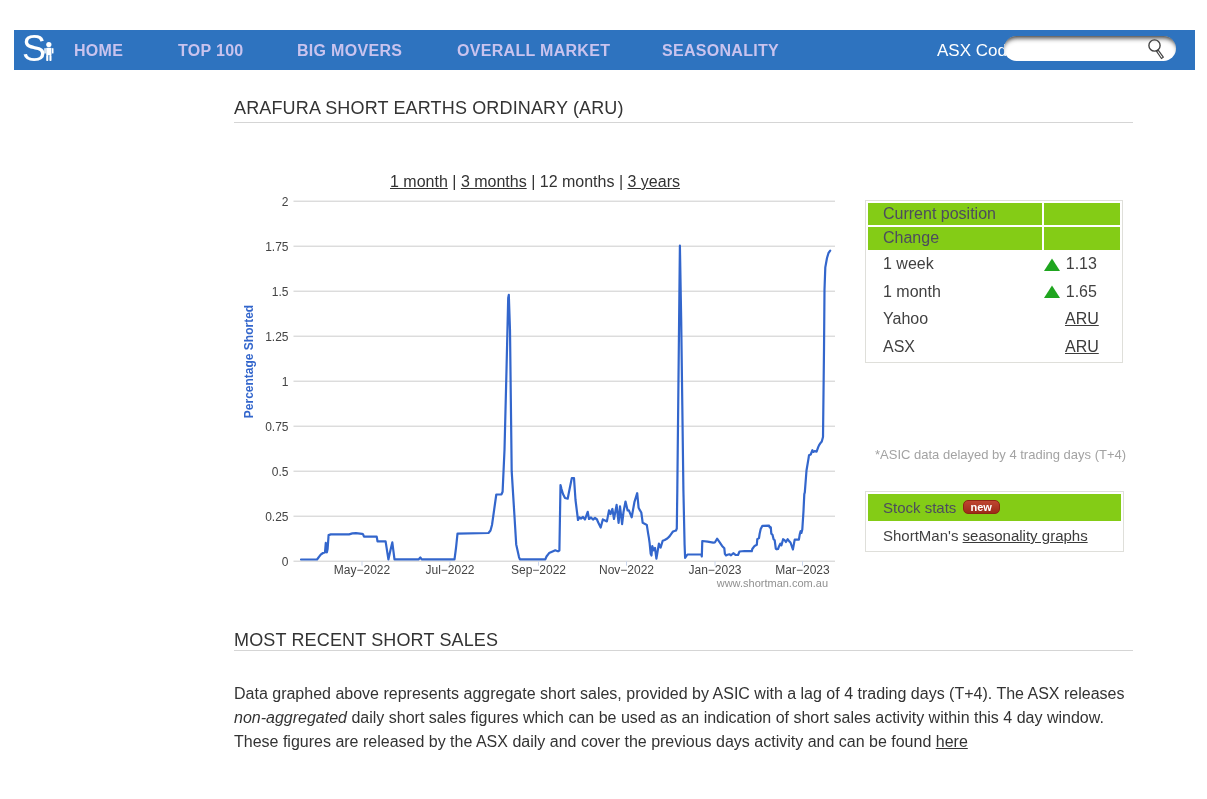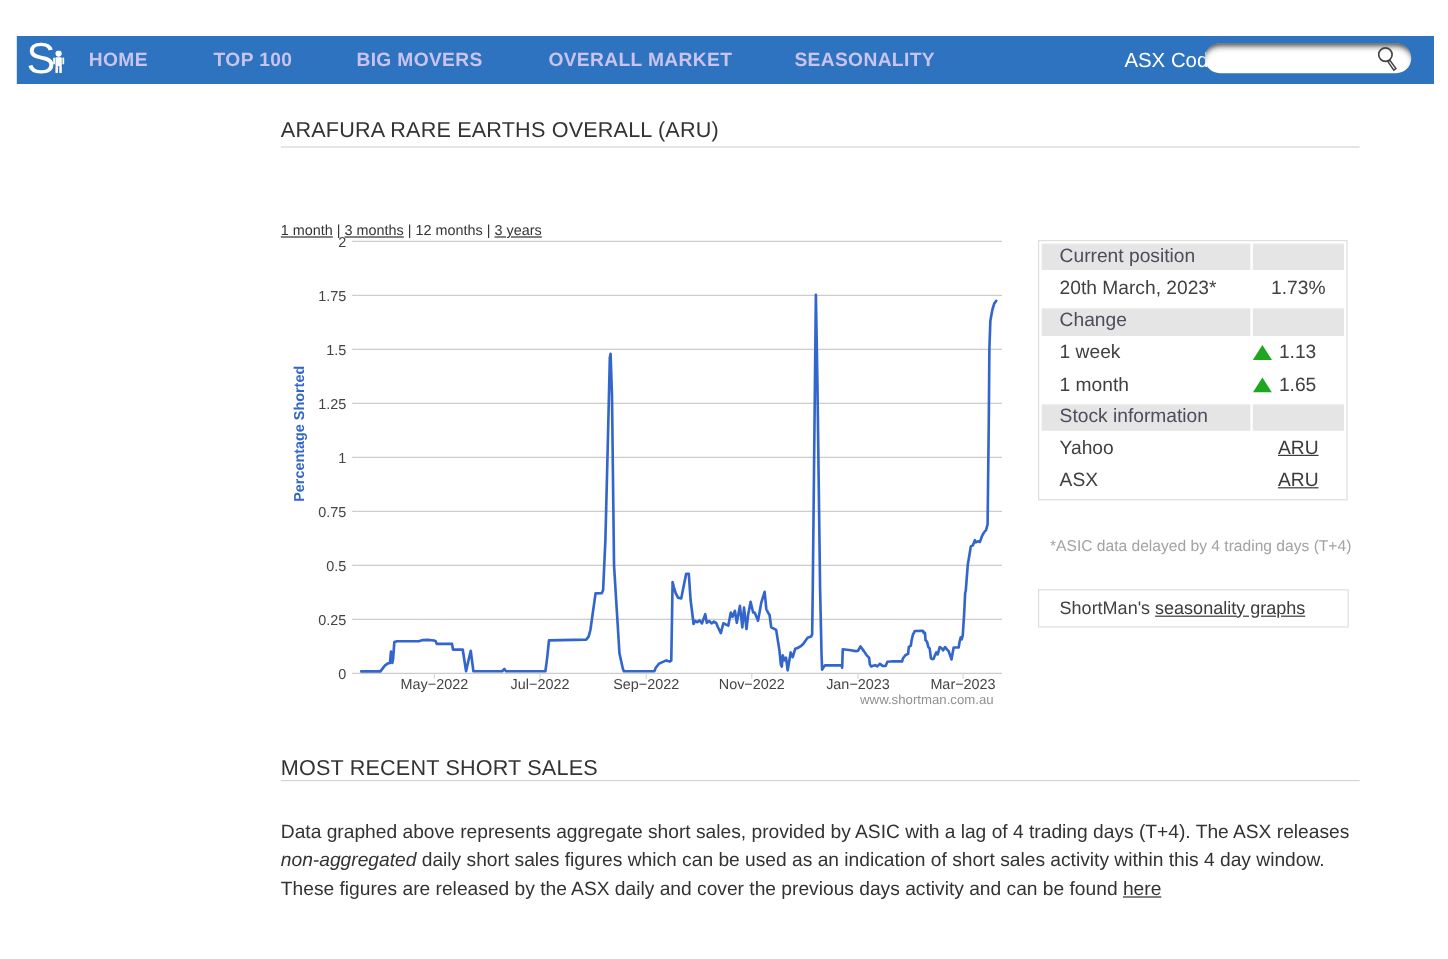--- a/index.html
+++ b/index.html
@@ -11,27 +11,27 @@
 .navlink { position:absolute; top:0; height:40px; line-height:42px; font-weight:bold; font-size:16px; color:#c9c3ee; letter-spacing:0.3px;text-align:right; }
 #logoS { position:absolute; left:8px; top:0px; color:#fff; font-size:36px; line-height:37px; }
 #asxlabel { position:absolute; left:891px; top:0; height:40px; line-height:41px; color:#fff; font-size:17px;margin-left:32px; }
 #searchbox { position:absolute; left:990px; top:6px; width:172px; height:25px; background:#fff; border-radius:13px; box-shadow: inset 0 5px 5px -3px rgba(0,0,0,0.8); }
 
 
 .h1 { font-size:18px; color:#333; letter-spacing:0.15px; }
 .rule { height:1px; background:#d5d5d5; width:899px; left:234px; }
 
 
-#linksrow { left:234px; top:185px; width:602px; font-size:12px; color:#333; }
+#linksrow { left:234px; top:173px; width:602px; text-align:center; font-size:16px; color:#333; }
 #linksrow a { color:#333; }
 
 
 .stable { border-collapse:separate; border-spacing:2px; background:#fff; border:1px solid #dfdfda; font-size:16px; color:#414141; }
 .stable td { padding:0 0 0 15px; }
-.hrow td { background:#e5e5e5; color:#4c4c5e; height:22.5px; }
+.hrow td { background:#84cc16; color:#4c4c5e; height:22.5px; }
 .drow td { height:25.5px; }
 .c2 { text-align:center; padding:0 !important; }
 .tl { text-align:left !important; padding-left:0 !important; }
 .trisvg { vertical-align:-1.5px; } .num { margin-left:6px; }
 a.dark { color:#3b3b3b; }
 .badge { display:inline-block; background:linear-gradient(#bf4531,#9d2b18); border:1px solid #8e2512; color:#fff; font-size:11px; font-weight:bold; border-radius:5px; padding:0 7px; height:14px; line-height:13px; vertical-align:2px; margin-left:2px; }
 #asicnote { left:857px; top:446.5px; font-size:13px; color:#a3a3a3;margin-left:18px; }
 
 
 #para { left:234px; top:682px; width:950px; font-size:16px; color:#333; line-height:24.1px; }
@@ -59,21 +59,21 @@
   <span class="navlink" style="left:648px">SEASONALITY</span>
   <span id="asxlabel">ASX Code:</span>
   <div id="searchbox">
     <svg width="26" height="26" viewBox="0 0 26 26" style="position:absolute;right:9px;top:0">
       <circle cx="13.5" cy="9.5" r="5.6" fill="none" stroke="#444" stroke-width="1.4"></circle>
       <path d="M 17.2 14.2 L 22.3 21.2 L 20.5 22.5 L 15.6 15.4 Z" fill="none" stroke="#444" stroke-width="1.2"></path>
     </svg>
   </div>
 </div>
 
-<div class="abs h1" style="left:234px; top:98px;">ARAFURA RARE EARTHS OVERALL (ARU)</div>
+<div class="abs h1" style="left:234px; top:98px;">ARAFURA SHORT EARTHS ORDINARY (ARU)</div>
 <div class="abs rule" style="top:122px;"></div>
 
 <div class="abs" id="linksrow"><a href="#">1 month</a> | <a href="#">3 months</a> | <span style="text-decoration:none">12 months</span> | <a href="#">3 years</a></div>
 
 <svg class="abs" id="chart" style="left:234px; top:190px;" width="616" height="410" viewBox="0 0 616 410">
 <line x1="63" y1="11.20" x2="601" y2="11.20" stroke="#cccccc" stroke-width="1"></line>
 <line x1="63" y1="56.20" x2="601" y2="56.20" stroke="#cccccc" stroke-width="1"></line>
 <line x1="63" y1="101.20" x2="601" y2="101.20" stroke="#cccccc" stroke-width="1"></line>
 <line x1="63" y1="146.20" x2="601" y2="146.20" stroke="#cccccc" stroke-width="1"></line>
 <line x1="63" y1="191.20" x2="601" y2="191.20" stroke="#cccccc" stroke-width="1"></line>
@@ -115,58 +115,53 @@
 <polyline points="67.0,369.5 83.0,369.5 86.7,364.7 89.0,363.0 91.0,362.4 91.8,352.9 92.9,362.4 93.6,359.0 94.6,345.1 96.8,344.4 115.0,344.4 118.4,343.4 122.0,343.2 128.0,343.8 129.0,344.3 130.0,346.6 142.7,346.6 143.5,351.3 151.6,351.3 154.4,369.4 156.5,360.0 158.3,352.4 160.5,369.4 184.5,369.4 186.3,367.5 187.7,369.4 220.5,369.4 222.0,358.0 223.5,343.7 254.5,343.0 256.5,340.5 258.0,335.0 262.3,304.5 267.5,304.3 268.6,301.7 270.5,260.0 272.5,180.0 274.2,108.0 274.8,104.9 276.0,140.0 277.7,281.4 280.4,325.0 282.2,354.4 285.0,367.1 285.9,369.4 311.3,369.4 312.5,366.5 315.1,363.1 318.0,361.8 321.3,360.3 322.5,360.8 324.0,361.3 325.4,360.5 326.5,295.0 327.5,299.0 329.0,304.0 331.0,308.0 333.7,308.7 335.0,302.0 337.8,288.1 340.0,288.2 341.5,310.0 344.0,330.0 345.4,327.3 347.0,328.5 349.0,327.0 351.0,329.5 353.7,321.8 355.0,329.0 357.0,327.5 359.0,329.5 361.0,328.0 363.0,329.5 364.0,332.1 366.7,337.6 368.8,329.4 371.0,330.5 372.9,331.4 375.0,320.4 376.5,324.0 378.4,319.0 380.0,329.0 382.6,314.9 384.6,332.8 386.0,316.3 388.1,334.2 389.5,322.0 391.5,311.5 393.6,320.4 394.9,320.4 397.7,327.3 400.4,312.2 403.2,303.2 404.6,317.7 406.0,320.4 407.3,322.5 408.7,332.8 411.5,334.2 412.8,334.9 414.2,343.8 414.9,347.9 415.6,352.8 416.7,363.8 417.5,365.5 418.3,356.2 419.7,360.3 421.0,358.0 422.4,368.6 424.9,353.7 426.6,357.6 428.7,350.7 430.7,350.0 433.3,348.5 435.5,346.4 437.8,343.1 439.0,341.5 442.0,340.5 442.8,338.5 443.3,301.0 444.2,215.7 445.1,130.4 445.9,55.7 447.2,130.0 448.3,215.0 449.4,300.0 450.6,355.0 451.1,368.0 453.4,364.5 467.4,364.5 467.8,366.5 468.3,351.0 473.6,351.7 479.2,352.6 481.0,352.3 483.1,348.7 485.9,352.6 488.1,355.9 490.3,358.2 490.9,363.8 492.0,365.4 493.5,364.8 495.4,364.3 497.0,365.3 499.3,363.2 501.5,364.9 504.0,365.0 505.5,361.5 510.5,361.0 517.8,361.2 518.3,359.0 520.6,355.9 522.8,354.8 523.3,349.2 525.0,348.1 525.6,344.0 526.7,339.1 528.4,335.8 535.1,335.6 535.8,337.5 536.8,337.3 537.3,343.6 538.5,344.7 539.6,349.2 540.7,350.3 541.8,358.7 542.9,359.3 544.0,359.0 545.2,355.9 546.3,353.7 547.4,355.4 549.1,349.2 550.8,350.3 551.9,352.0 553.6,349.2 555.3,351.4 556.5,352.5 558.9,359.5 560.7,349.6 564.9,349.6 565.7,344.6 566.6,341.2 567.4,342.9 568.3,339.5 569.5,321.0 570.3,304.1 570.8,302.4 572.5,280.5 574.2,270.4 575.0,265.3 576.7,264.5 578.4,260.2 579.2,261.9 580.9,261.1 582.6,261.6 584.3,256.9 585.1,255.2 586.8,252.6 587.7,251.8 589.0,247.0 590.0,160.0 590.5,100.0 591.3,77.4 593.0,68.0 594.5,63.0 596.2,60.7" fill="none" stroke="#3366cc" stroke-width="2.2" stroke-linejoin="round" stroke-linecap="round"></polyline>
 <text x="594" y="397" text-anchor="end" font-size="11" fill="#909090" font-family="Liberation Sans, sans-serif">www.shortman.com.au</text>
 </svg>
 
 <table class="stable abs" style="left:865px; top:199.5px; width:258px;">
   <tbody>
       <tr class="hrow">
         <td style="width:171px">Current position</td>
         <td class="c2" style="width:75px"></td>
       </tr>
-  <tr class="drow">
-        <td style="height:28px">20th March, 2023*</td>
-        <td class="c2" style="height:28px">1.73%</td>
-      </tr>
   <tr class="hrow">
         <td>Change</td>
         <td class="c2"></td>
       </tr>
   <tr class="drow">
         <td>1 week</td>
         <td class="c2 tl"><svg class="trisvg" width="16" height="13" viewBox="0 0 16 13">
             <polygon points="8,0.5 16,13 0,13" fill="#1fa51f"></polygon>
           </svg><span class="num">1.13</span></td>
       </tr>
   <tr class="drow">
         <td>1 month</td>
         <td class="c2 tl"><svg class="trisvg" width="16" height="13" viewBox="0 0 16 13">
             <polygon points="8,0.5 16,13 0,13" fill="#1fa51f"></polygon>
           </svg><span class="num">1.65</span></td>
       </tr>
-  <tr class="hrow">
-        <td>Stock information</td>
-        <td class="c2"></td>
-      </tr>
   <tr class="drow">
         <td>Yahoo</td>
         <td class="c2"><a class="dark" href="#">ARU</a></td>
       </tr>
   <tr class="drow">
         <td>ASX</td>
         <td class="c2"><a class="dark" href="#">ARU</a></td>
       </tr>
 </tbody>
   </table>
 <div class="abs" id="asicnote">*ASIC data delayed by 4 trading days (T+4)</div>
 
 <table class="stable abs" style="left:865px; top:491px; width:259px; font-size:15px;">
   <tbody>
+      <tr class="hrow">
+        <td style="height:26.5px; width:246px">Stock stats <span class="badge">new</span></td>
+      </tr>
   <tr class="drow">
         <td style="height:26px">ShortMan's <a class="dark" href="#">seasonality graphs</a></td>
       </tr>
 </tbody>
   </table>
 
 <div class="abs h1" style="left:234px; top:630px;">MOST RECENT SHORT SALES</div>
 <div class="abs rule" style="top:650px;"></div>
 
 <div class="abs" id="para">Data graphed above represents aggregate short sales, provided by ASIC with a lag of 4 trading days (T+4). The ASX releases<br><i>non-aggregated</i> daily short sales figures which can be used as an indication of short sales activity within this 4 day window.<br>These figures are released by the ASX daily and cover the previous days activity and can be found <a href="#">here</a></div>

